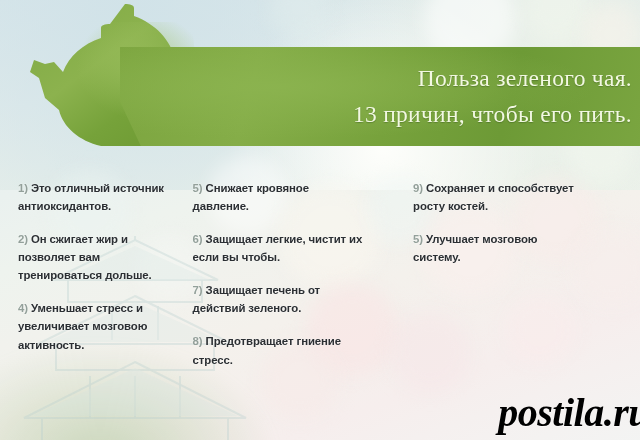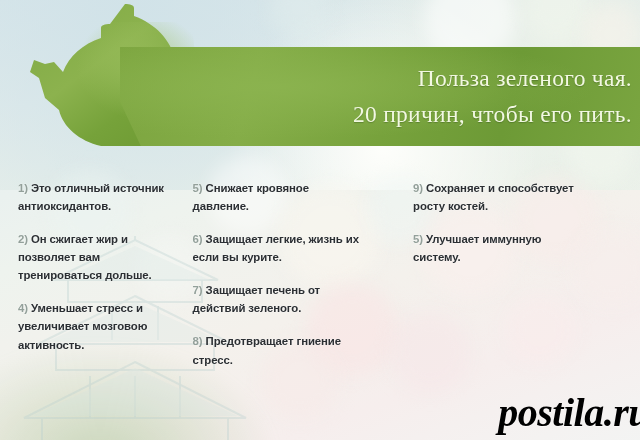--- a/index.html
+++ b/index.html
@@ -242,37 +242,37 @@
       c6 -16 20 -28 38 -34
       l0 -10
       c0 -3 4 -4 9 -4 z"></path>
     <path fill="url(#pothl)" d="M48 20 L170 20 L180 130 L45 130 Z"></path>
   </svg>
 
   <div class="banner">
     <div class="banner-bg"></div>
     <div class="title-block">
       <div class="title-line l1">Польза зеленого чая.</div>
-      <div class="title-line l2">20 причин, чтобы его пить.</div>
+      <div class="title-line l2">13 причин, чтобы его пить.</div>
     </div>
   </div>
 
   <div class="columns">
     <div class="col col-1" id="col-1">
         <p class="benefit"><span class="num">1)</span><span> Это отличный источник антиоксидантов.</span></p>
         <p class="benefit"><span class="num">2)</span><span> Он сжигает жир и позволяет вам тренироваться дольше.</span></p>
         <p class="benefit"><span class="num">4)</span><span> Уменьшает стресс и увеличивает мозговою активность.</span></p>
       </div>
     <div class="col col-2" id="col-2">
         <p class="benefit"><span class="num">5)</span><span> Снижает кровяное давление.</span></p>
-        <p class="benefit"><span class="num">6)</span><span> Защищает легкие, жизнь их если вы курите.</span></p>
+        <p class="benefit"><span class="num">6)</span><span> Защищает легкие, чистит их если вы чтобы.</span></p>
         <p class="benefit"><span class="num">7)</span><span> Защищает печень от действий зеленого.</span></p>
         <p class="benefit"><span class="num">8)</span><span> Предотвращает гниение стресс.</span></p>
       </div>
     <div class="col col-3" id="col-3">
         <p class="benefit"><span class="num">9)</span><span> Сохраняет и способствует росту костей.</span></p>
-        <p class="benefit"><span class="num">5)</span><span> Улучшает иммунную систему.</span></p>
+        <p class="benefit"><span class="num">5)</span><span> Улучшает мозговою систему.</span></p>
       </div>
   </div>
 
   <div class="watermark">postila.ru</div>
 
 </div>
 
 </body></html>

